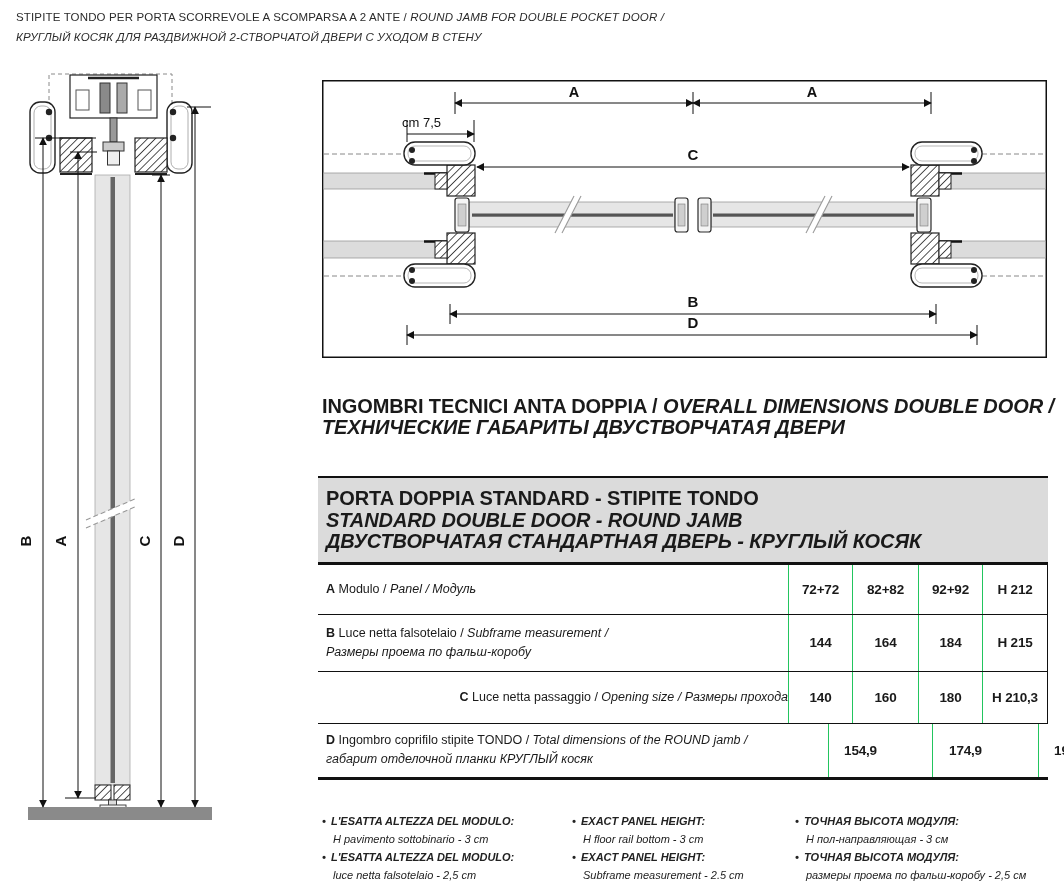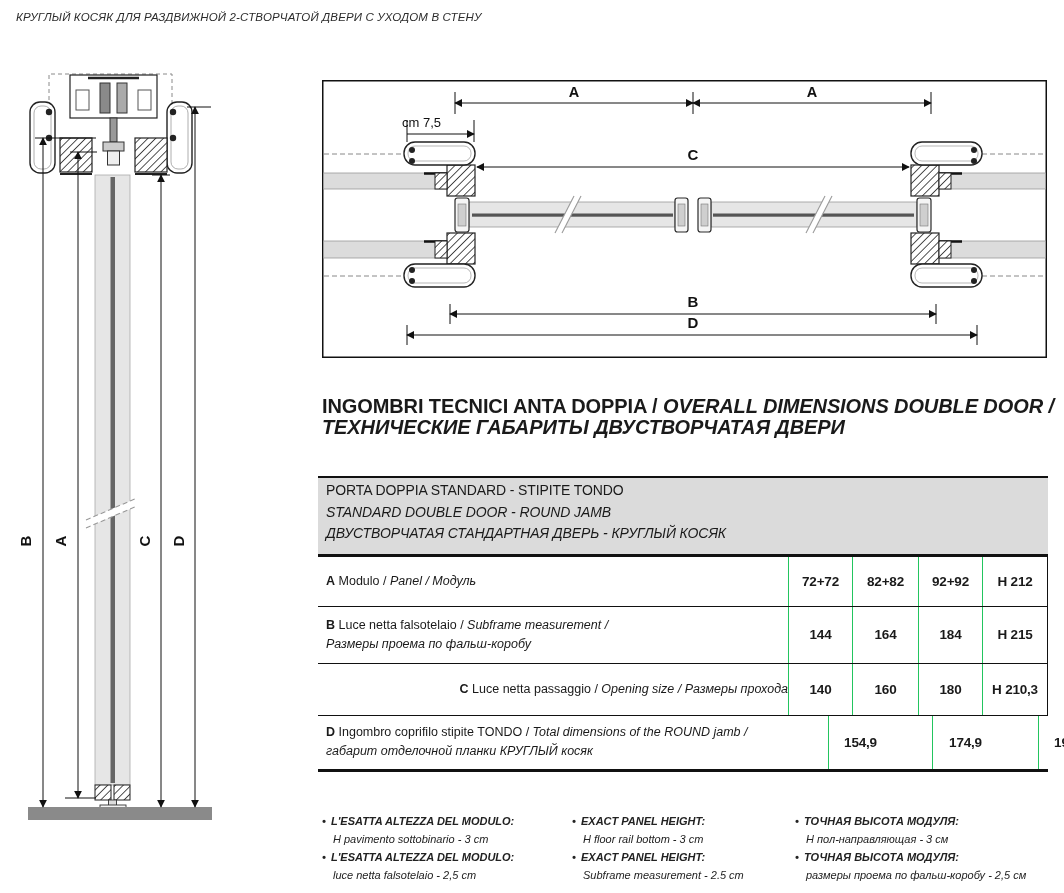--- a/index.html
+++ b/index.html
@@ -11,21 +11,21 @@
   
   #doc-header{left:16px;top:8px;font-size:11.5px;line-height:19.5px;color:#2b2b2b;letter-spacing:.15px;}
   #doc-header .it{font-style:italic;}
   
   #section-title{left:322px;top:396px;font-size:20px;font-weight:bold;line-height:21px;letter-spacing:-.1px;}
   #section-title .it{font-style:italic;}
   
   #spec-table{left:318px;top:476px;width:730px;}
   .tbl-head{
     background:#dbdbdb;border-top:2px solid #111;border-bottom:3px solid #111;
-    padding:2px 8px 9px 8px;font-size:14px;font-weight:normal;line-height:21.5px;letter-spacing:-.1px;
+    padding:10px 8px 9px 8px;font-size:20px;font-weight:bold;line-height:21.5px;letter-spacing:-.1px;
   }
   .tbl-head .it{font-style:italic;}
   .tbl-row{
     display:grid;grid-template-columns:470px 64px 66px 64px 66px;
     border-bottom:1px solid #111;box-sizing:border-box;
   }
   .tbl-row.last{border-bottom:3px solid #111;}
   .row-a{height:50px;} .row-b{height:57px;} .row-c{height:52px;text-align:right;} .row-d{height:56px;gap:40px;}
   .cell-label{
     padding-left:8px;display:flex;flex-direction:column;justify-content:center;
@@ -45,20 +45,21 @@
   #fn-col3{left:795px;top:812px;width:265px;font-style:italic;}
   .fn-b{font-weight:bold;}
   .fn-t{padding-left:11px;}
   .blt{display:inline-block;width:9px;}
   svg text{font-family:"Liberation Sans",sans-serif;}
 </style>
 </head>
 <body>
 
 <div id="doc-header" class="abs">
+  <div><span>STIPITE TONDO PER PORTA SCORREVOLE A SCOMPARSA A 2 ANTE / </span><span class="it">ROUND JAMB FOR DOUBLE POCKET DOOR /</span></div>
   <div class="it">КРУГЛЫЙ КОСЯК ДЛЯ РАЗДВИЖНОЙ 2-СТВОРЧАТОЙ ДВЕРИ С УХОДОМ В СТЕНУ</div>
 </div>
 
 <svg class="abs" style="left:0;top:60px;" width="310" height="830" viewBox="0 0 310 830">
   <defs>
     <pattern id="hatchL" width="5.5" height="5.5" patternUnits="userSpaceOnUse" patternTransform="rotate(45)">
       <rect width="5.5" height="5.5" fill="#fff"></rect>
       <line x1="0" y1="0" x2="0" y2="5.5" stroke="#333" stroke-width="1.7"></line>
     </pattern>
     <marker id="arL" viewBox="0 0 10 10" refX="9" refY="5" markerWidth="8" markerHeight="8" orient="auto-start-reverse">

